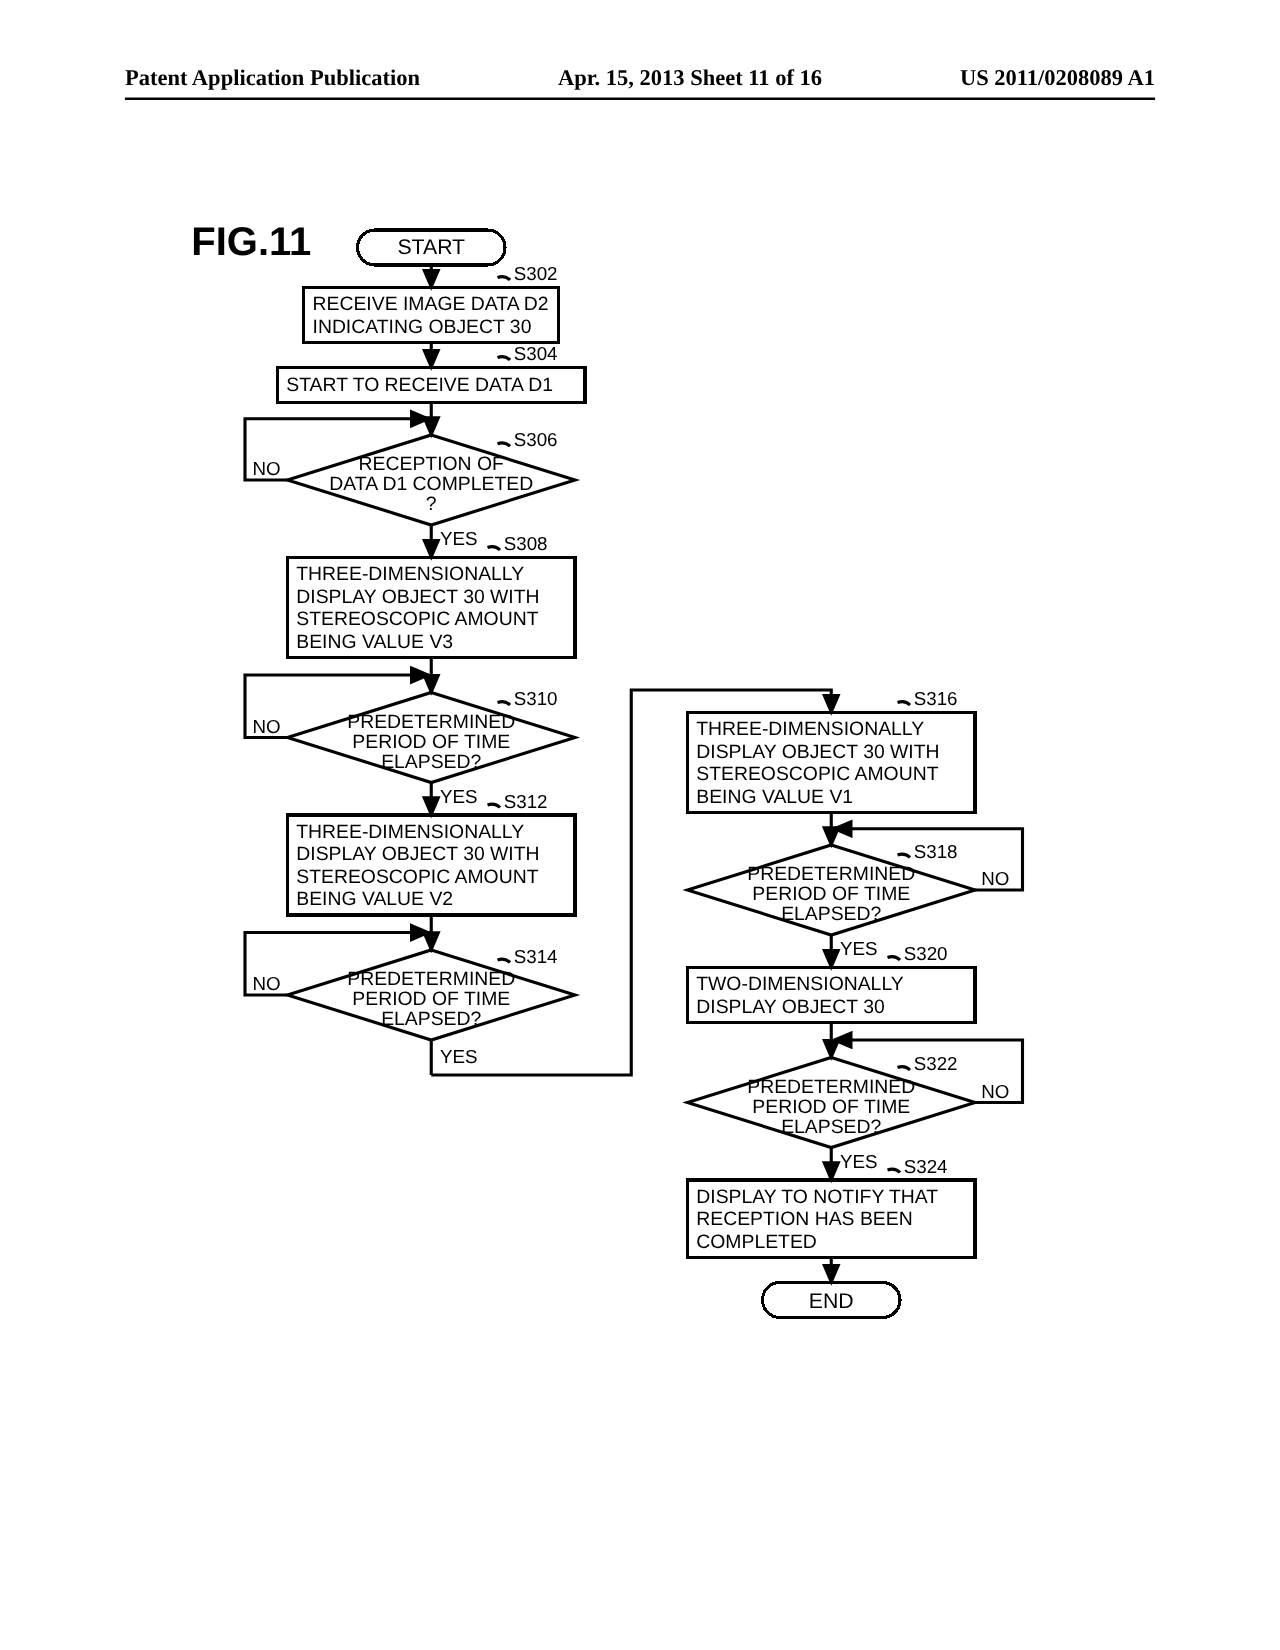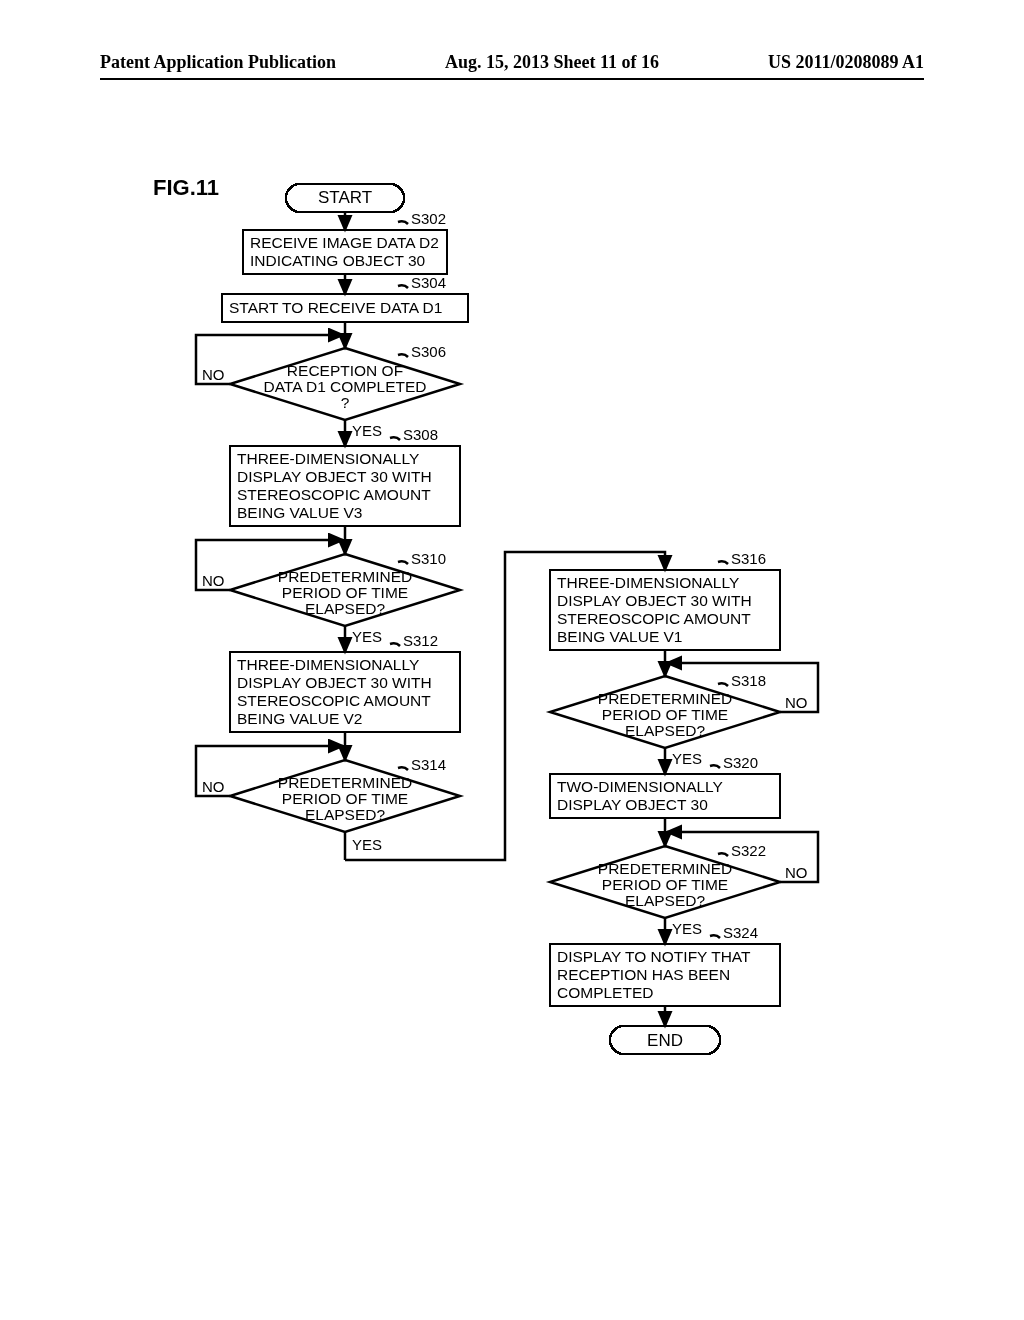--- a/index.html
+++ b/index.html
@@ -27,21 +27,21 @@
     top: 78px;
     left: 100px;
     right: 100px;
     border-top: 2px solid #000;
   }
   .figlabel {
     position: absolute;
     top: 175px;
     left: 153px;
     font-family: Arial, sans-serif;
-    font-size: 22px;
+    font-size: 32px;
     font-weight: bold;
   }
   svg {
     position: absolute;
     top: 170px;
     left: 130px;
     width: 760px;
     height: 1090px;
   }
   .proc-text, .dec-text, .term-text, .lbl-small {
@@ -65,21 +65,21 @@
     stroke-width: 2.5;
     fill: none;
   }
   .arrow { marker-end: url(#arrowhead); }
 </style>
 </head>
 <body>
 
 <div class="header">
   <span>Patent Application Publication</span>
-  <span>Aug. 15, 2013  Sheet 11 of 16</span>
+  <span>Apr. 15, 2013  Sheet 11 of 16</span>
   <span>US 2011/0208089 A1</span>
 </div>
 <div class="hr"></div>
 
 <div class="figlabel">FIG.11</div>
 
 <svg viewBox="0 0 760 1090">
   <defs>
     <marker id="arrowhead" markerWidth="8" markerHeight="8" refX="6" refY="3" orient="auto">
       <path d="M0,0 L7,3 L0,6 z" fill="#000"></path>

